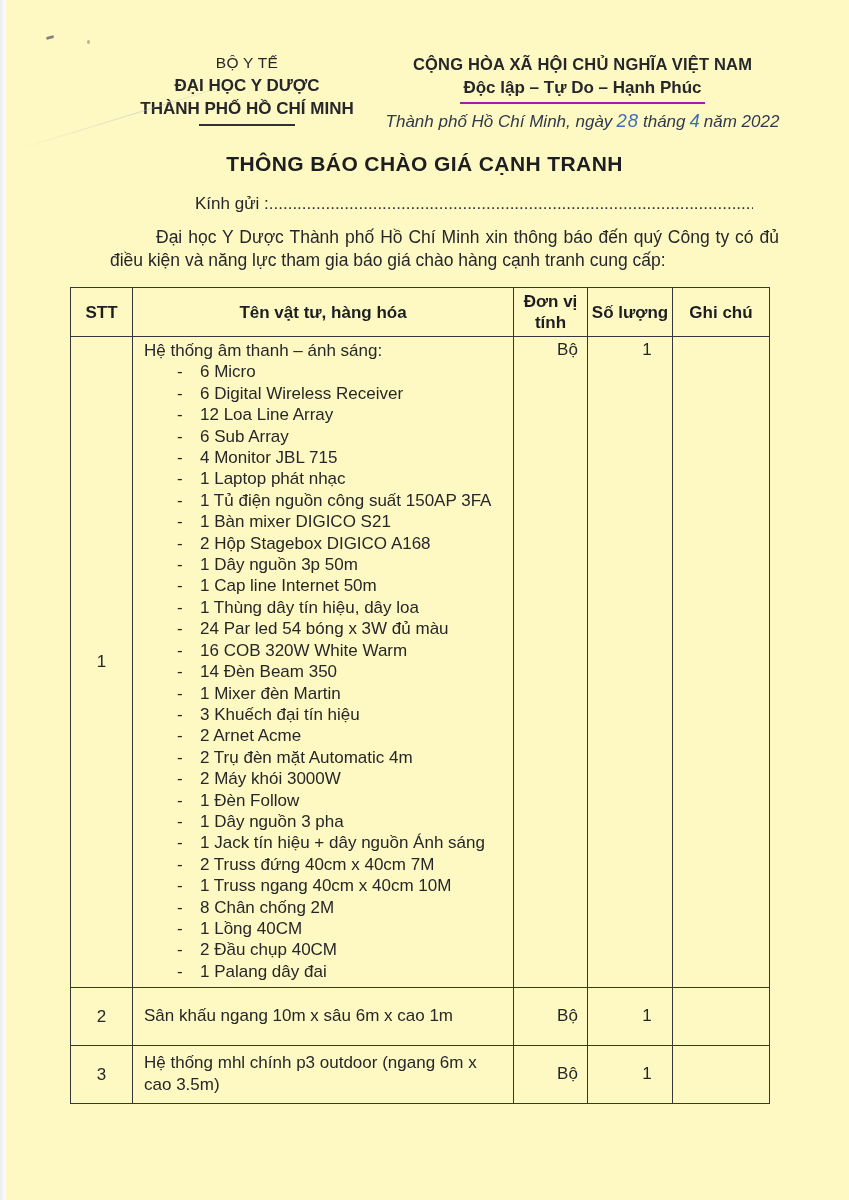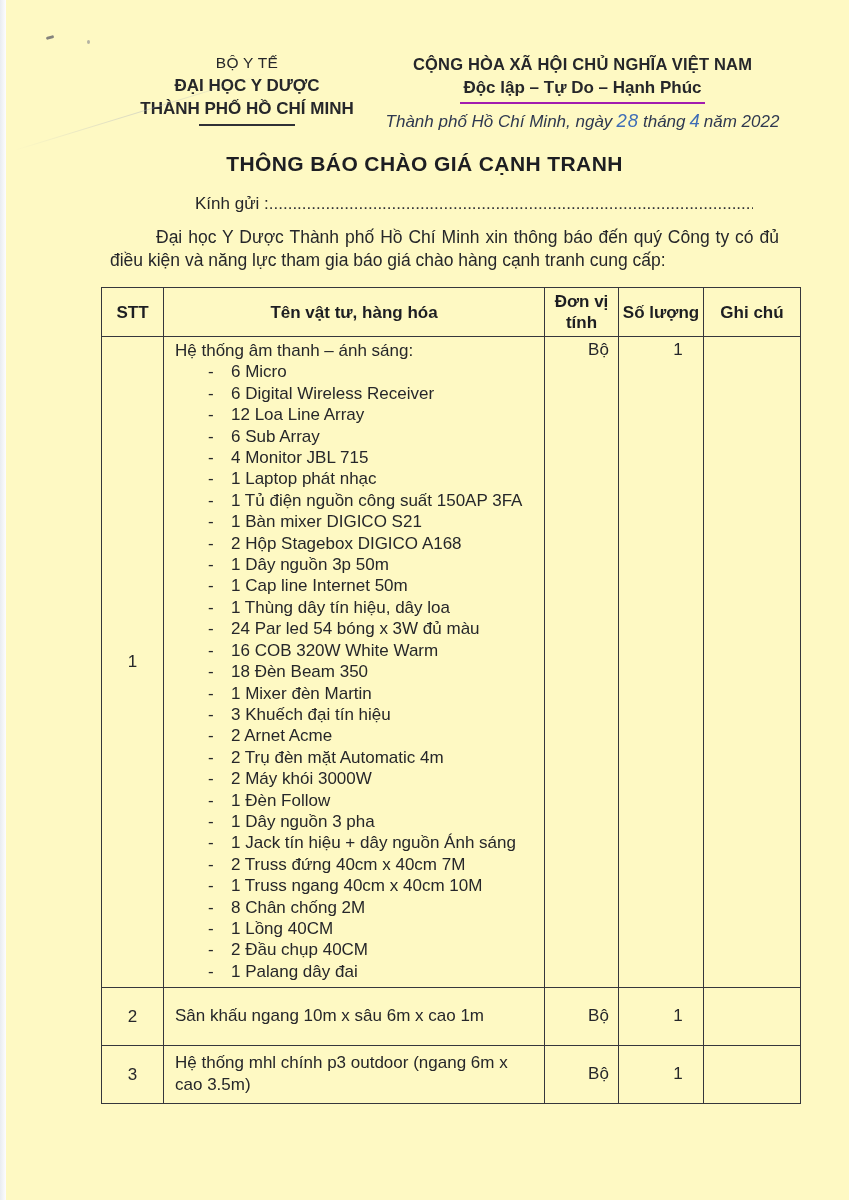--- a/index.html
+++ b/index.html
@@ -39,21 +39,21 @@
     letter-spacing:.4px; color:#1d1e22; }
   .salutation { display:flex; align-items:baseline; margin:18px 96px 0 195px;
     font-size:17px;text-align:right; }
   .salutation .label { white-space:nowrap; }
   .salutation .dots { flex:1; overflow:hidden; white-space:nowrap; color:#303136; }
   .intro { margin:12px 70px 0 110px; font-size:17.5px; line-height:23px;
     text-align:justify; text-indent:46px; }
 
   
   table.doc-table { border-collapse:collapse; table-layout:fixed;
-    margin:15px 0 0 101px; }
+    margin:15px 0 0 70px; }
   .c-stt  { width:62px; }
   .c-name { width:381px; }
   .c-unit { width:74px; }
   .c-qty  { width:85px; }
   .c-note { width:97px; }
   .doc-table th, .doc-table td { border:1.7px solid #36373c; }
   .doc-table th { font-size:17px; font-weight:bold; text-align:center;
     padding:3px 2px; line-height:21px; color:#1d1e22; }
   td.cell-stt { text-align:center; vertical-align:middle; font-size:17px; }
   td.cell-name { vertical-align:top; padding:3px 6px 5px 11px;
@@ -173,21 +173,21 @@
               <div class="item-line">
                 <span class="item-dash">-</span>
                 <span class="item-text">24 Par led 54 bóng x 3W đủ màu</span>
               </div>
               <div class="item-line">
                 <span class="item-dash">-</span>
                 <span class="item-text">16 COB 320W White Warm</span>
               </div>
               <div class="item-line">
                 <span class="item-dash">-</span>
-                <span class="item-text">18 Đèn Beam 350</span>
+                <span class="item-text">14 Đèn Beam 350</span>
               </div>
               <div class="item-line">
                 <span class="item-dash">-</span>
                 <span class="item-text">1 Mixer đèn Martin</span>
               </div>
               <div class="item-line">
                 <span class="item-dash">-</span>
                 <span class="item-text">3 Khuếch đại tín hiệu</span>
               </div>
               <div class="item-line">

